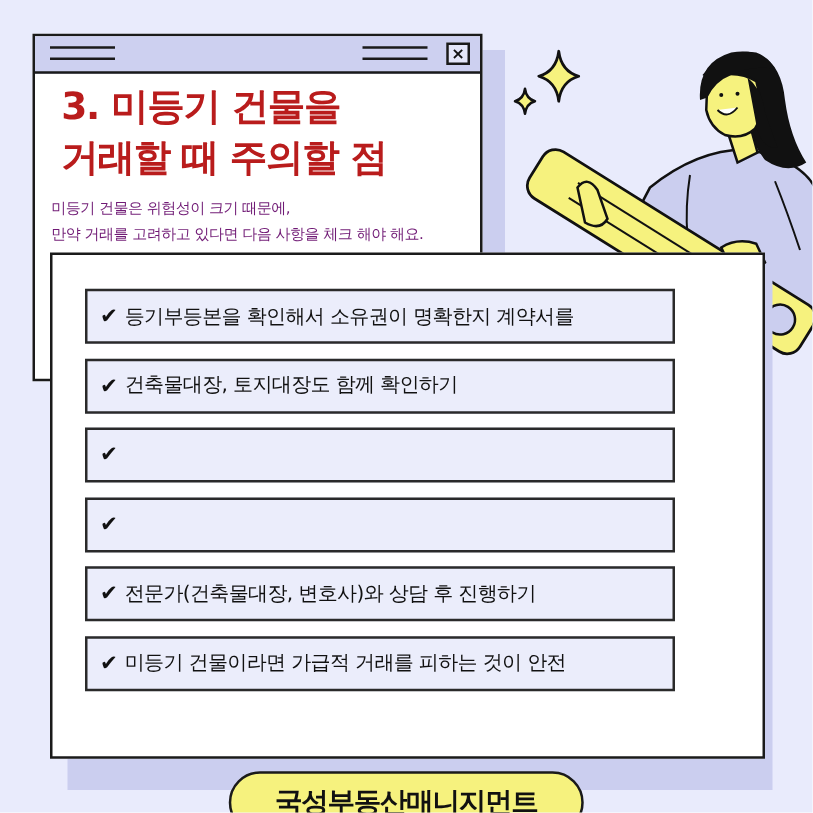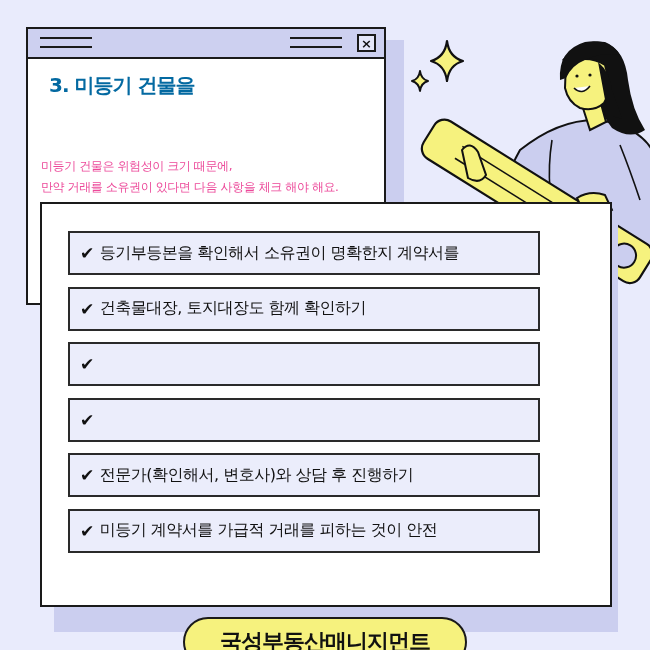--- a/index.html
+++ b/index.html
@@ -31,27 +31,27 @@
   .bar-lines.right { right: 42px; }
   .close-btn {
     position: absolute; right: 8px; top: 5px; width: 19px; height: 18px;
     border: 2px solid #1a1a1a; box-sizing: border-box; background: #E4E6F9;
     display: flex; align-items: center; justify-content: center;
     font-size: 13px; font-weight: bold; line-height: 1;
   }
   .title {
     position: absolute; left: 21px; top: 36px; margin: 0;
     font-family: "DejaVu Sans", sans-serif; font-weight: 900;
-    font-size: 20px; line-height: 41px; letter-spacing: -1px;
-    color: #0369a1;
+    font-size: 30px; line-height: 41px; letter-spacing: -1px;
+    color: #b91c1c;
   }
   .title span { display: block; }
   .subtitle {
     position: absolute; left: 13px; top: 127px; margin: 0;
-    font-size: 12px; line-height: 21px; letter-spacing: -0.4px; color: #ec4899;
+    font-size: 12px; line-height: 21px; letter-spacing: -0.4px; color: #701a75;
   }
   .subtitle span { display: block; }
 
   
   .front-shadow { left: 54px; top: 216px; width: 564px; height: 416px; background: #CBCEEF; }
   .front-window {
     left: 40px; top: 202px; width: 572px; height: 405px;
     background: #fff; border: 2px solid #1a1a1a; box-sizing: border-box;
   }
   .checklist {
@@ -84,24 +84,25 @@
 <div class="abs back-window">
   <div class="back-titlebar">
     <div class="bar-lines left"></div>
     <div class="bar-lines right"></div>
     <div class="close-btn">
       <span>×</span>
     </div>
   </div>
   <h1 class="title">
     <span>3. 미등기 건물을</span>
+    <span>거래할 때 주의할 점</span>
   </h1>
   <p class="subtitle">
     <span>미등기 건물은 위험성이 크기 때문에,</span>
-    <span>만약 거래를 소유권이 있다면 다음 사항을 체크 해야 해요.</span>
+    <span>만약 거래를 고려하고 있다면 다음 사항을 체크 해야 해요.</span>
   </p>
 </div>
 
 <svg class="abs sparkles" viewBox="0 0 70 60">
   <path d="M42 6 Q44 22 58 26 Q44 30 42 46 Q40 30 26 26 Q40 22 42 6 Z" fill="#F6F27E" stroke="#111" stroke-width="2.2" stroke-linejoin="round"></path>
   <path d="M15 36 Q16 44 23 46 Q16 48 15 56 Q14 48 7 46 Q14 44 15 36 Z" fill="#F6F27E" stroke="#111" stroke-width="2" stroke-linejoin="round"></path>
 </svg>
 
 <svg class="abs illustration" viewBox="400 30 250 290">
 
@@ -146,24 +147,24 @@
       <span>건축물대장, 토지대장도 함께 확인하기</span>
     </li>
     <li class="check-item">
       <span class="check-icon">✔</span>
     </li>
     <li class="check-item">
       <span class="check-icon">✔</span>
     </li>
     <li class="check-item">
       <span class="check-icon">✔</span>
-      <span>전문가(확인해서, 변호사)와 상담 후 진행하기</span>
+      <span>전문가(건축물대장, 변호사)와 상담 후 진행하기</span>
     </li>
     <li class="check-item">
       <span class="check-icon">✔</span>
-      <span>미등기 계약서를 가급적 거래를 피하는 것이 안전</span>
+      <span>미등기 건물이라면 가급적 거래를 피하는 것이 안전</span>
     </li>
   </ul>
 </div>
 
 <div class="abs brand-pill">
   <span>국성부동산매니지먼트</span>
 </div>
 
 </body></html>

